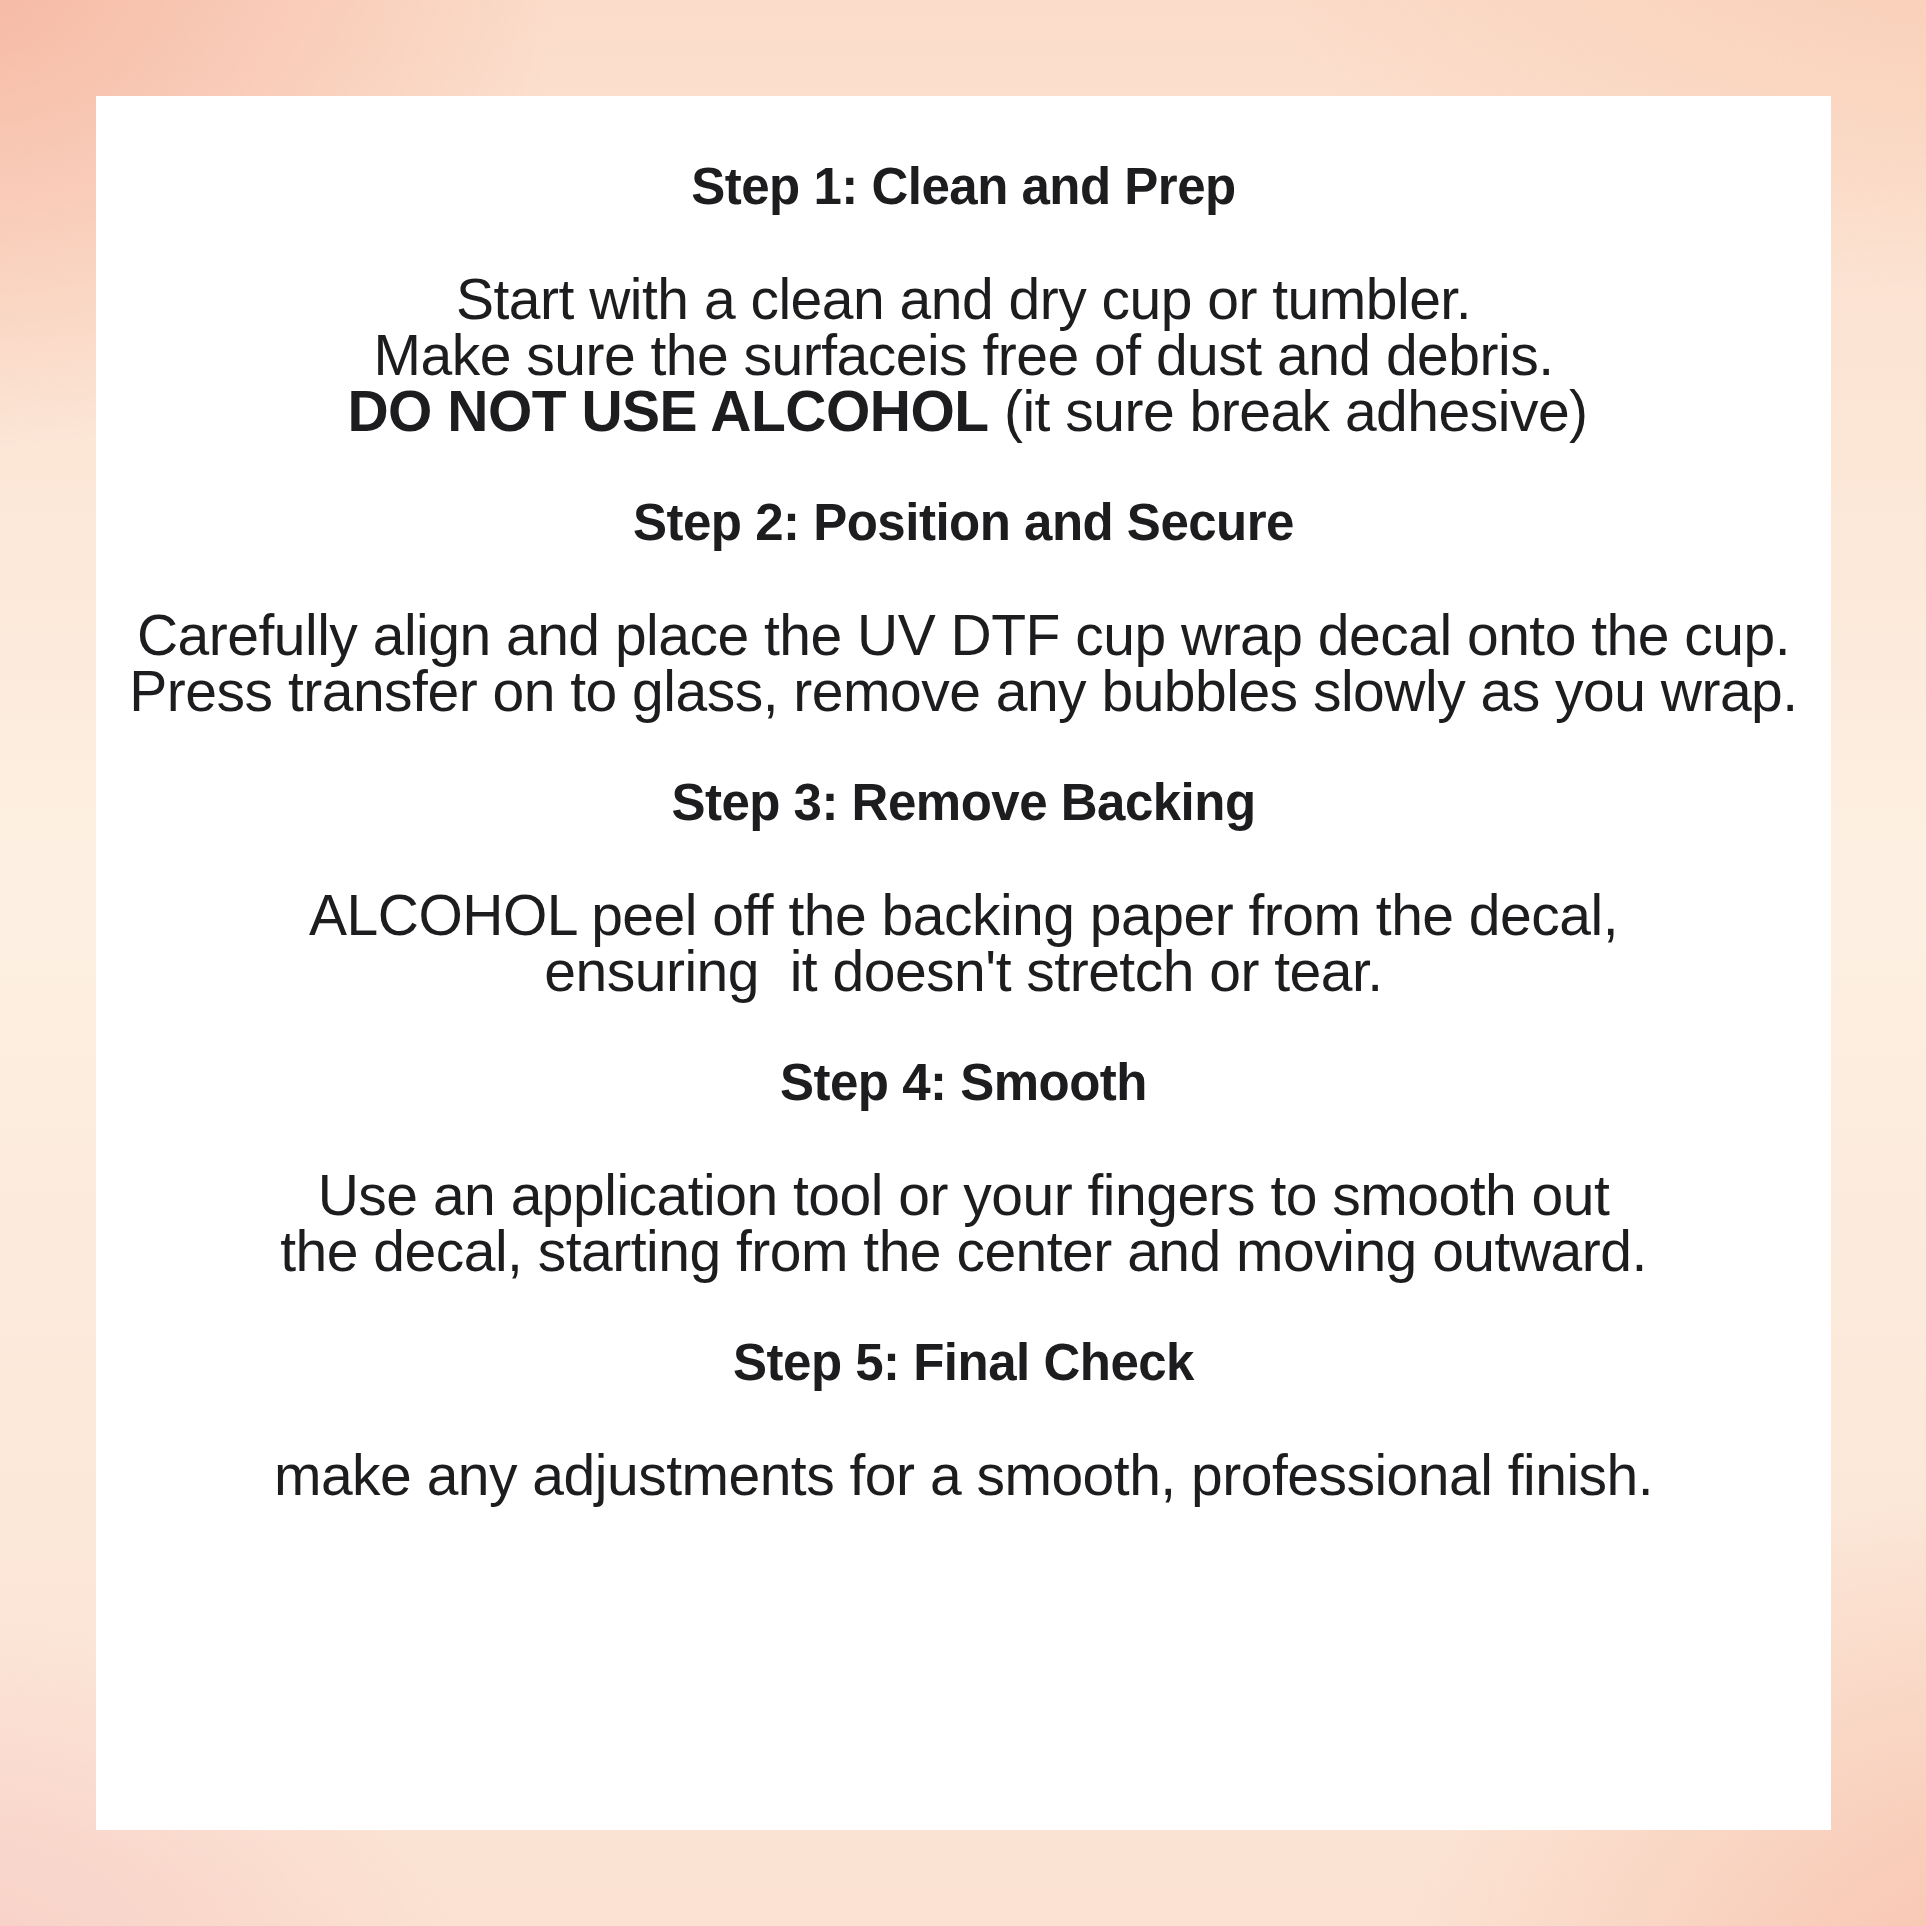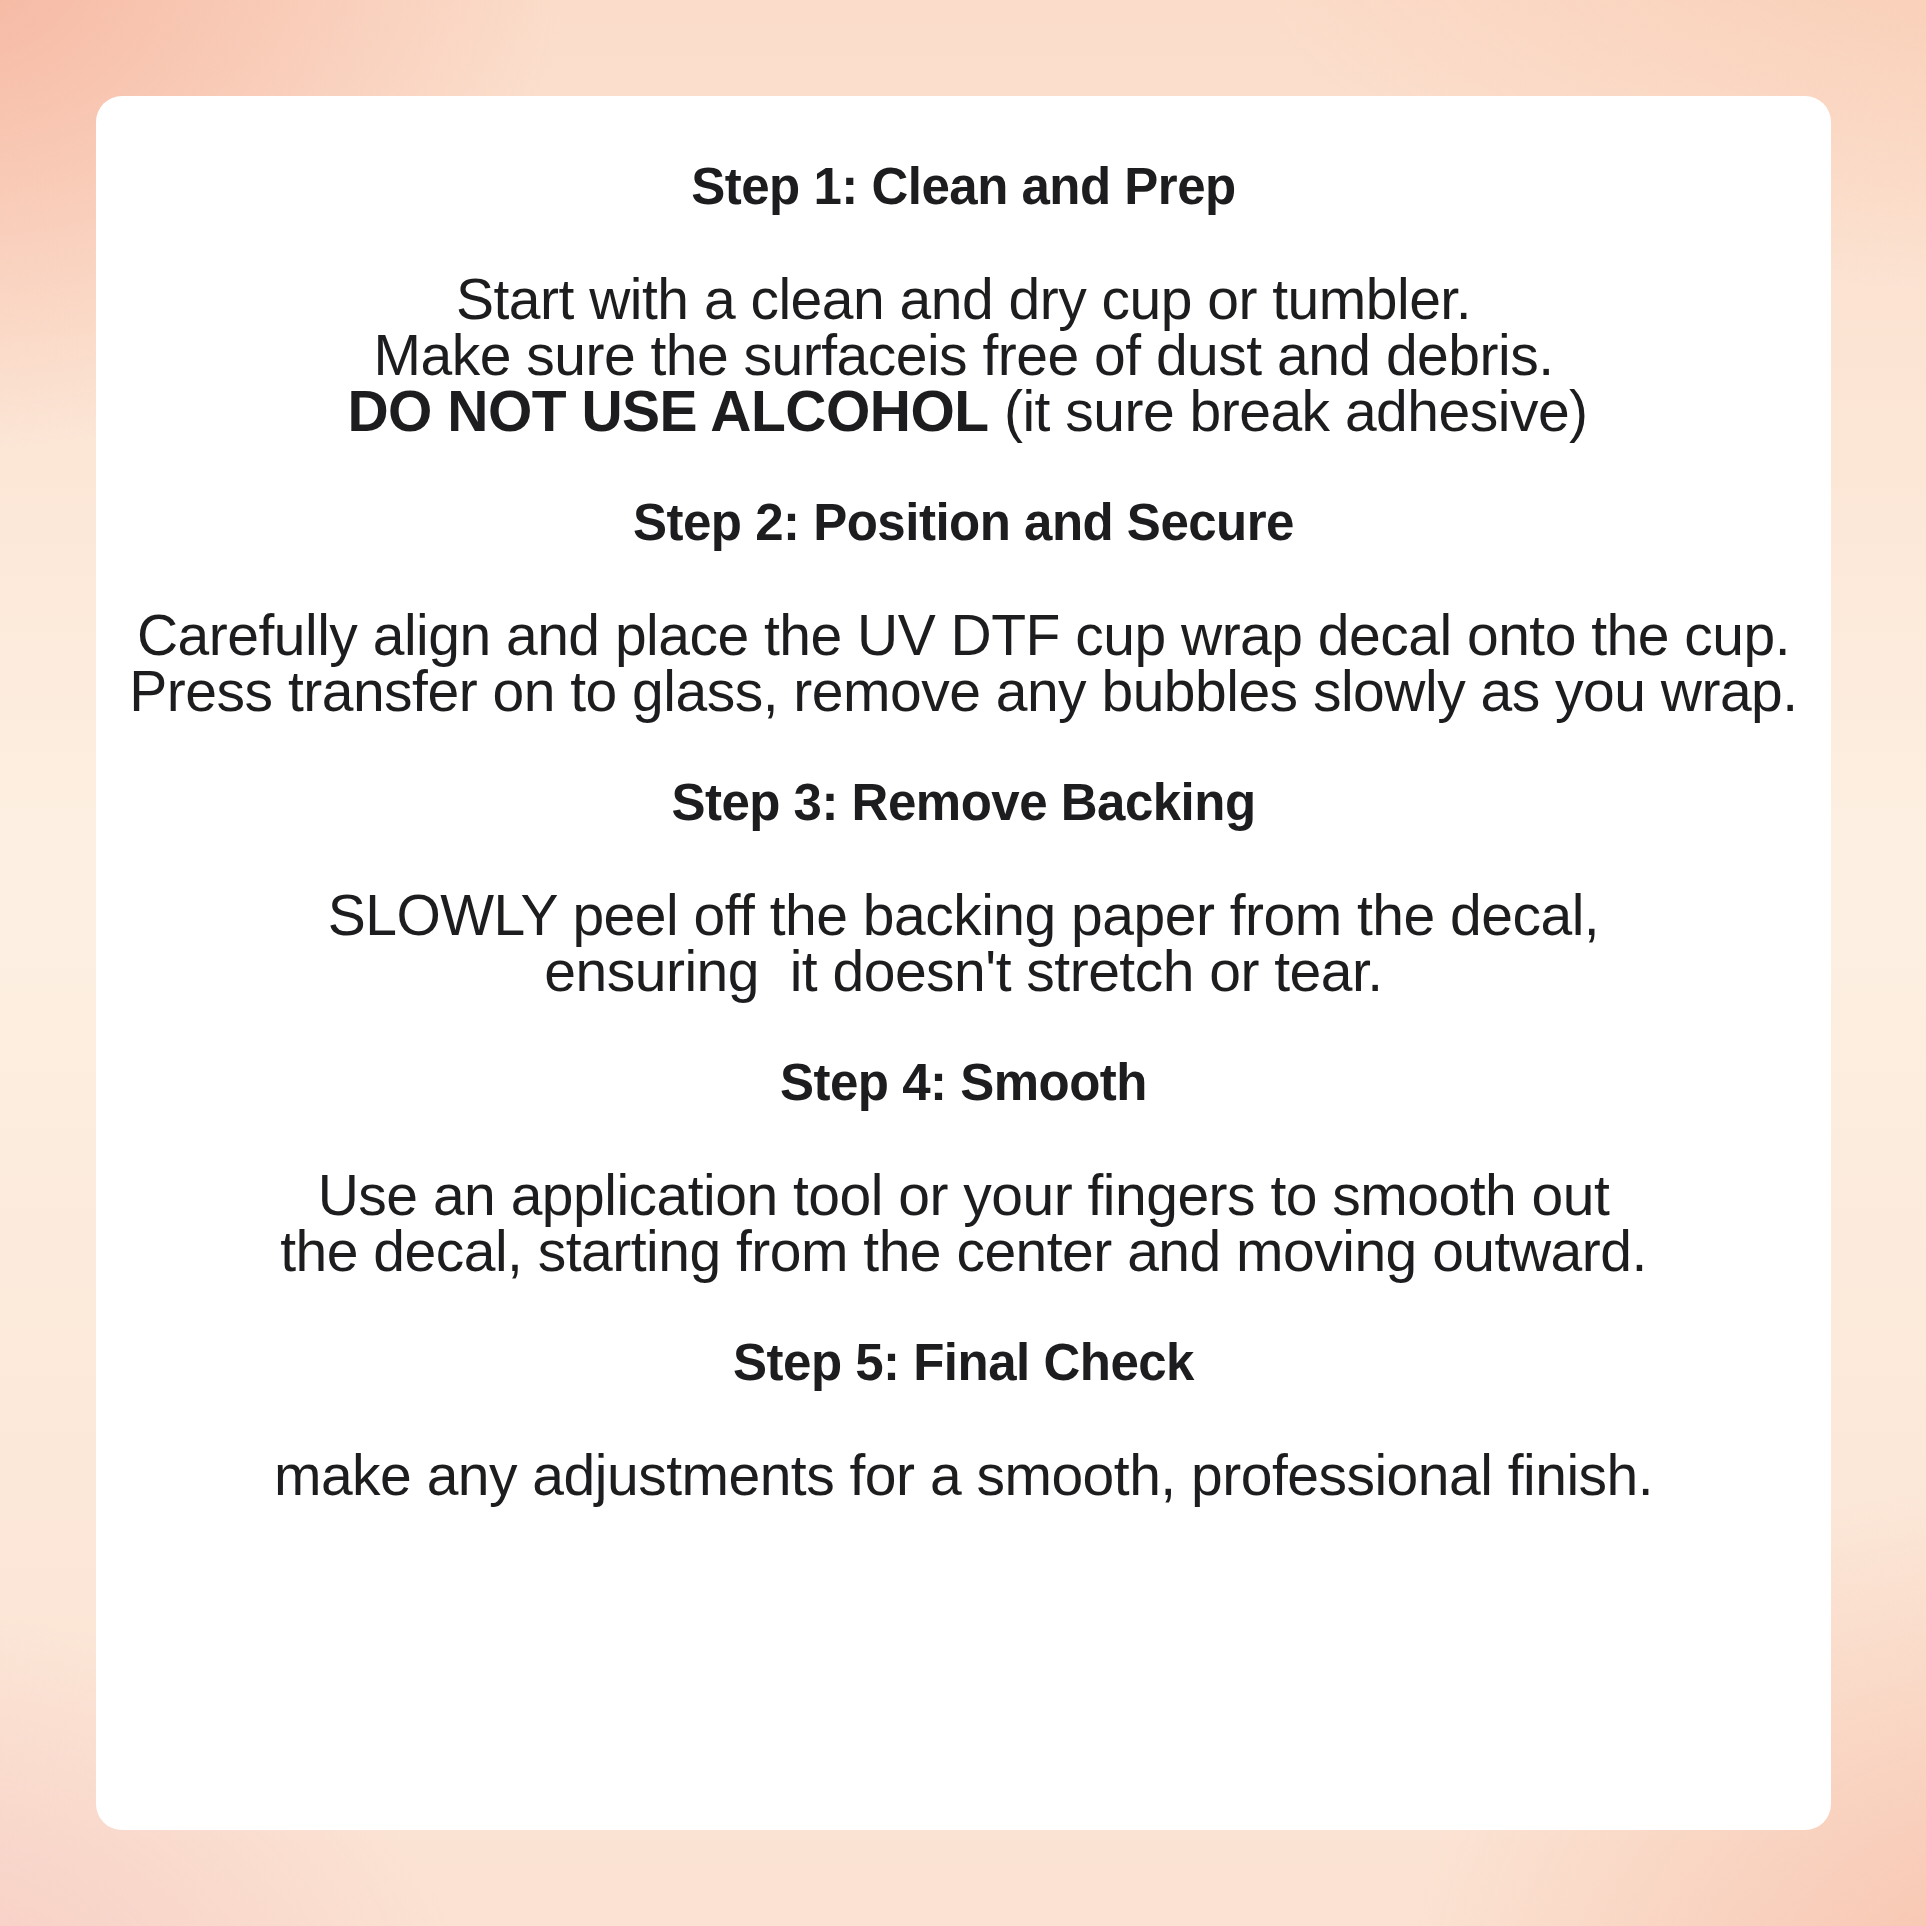--- a/index.html
+++ b/index.html
@@ -16,21 +16,20 @@
       linear-gradient(180deg, #fbdcca 0%, #fdf0e2 45%, #fbe2d2 100%);
     overflow: hidden;
   }
   .card {
     position: absolute;
     left: 96px;
     top: 96px;
     width: 1735px;
     height: 1734px;
     background: #ffffff;
-    border-radius: 26px;
   }
   .content {
     box-sizing: border-box;
     width: 100%;
     height: 100%;
     padding: 63px 30px 30px 30px;
     text-align: center;
     color: #1d1d1f;
   }
   .heading {
@@ -83,21 +82,21 @@
       <h2 class="heading">Step 2: Position and Secure</h2>
       <div class="body-group">
         <p class="body-line">Carefully align and place the UV DTF cup wrap decal onto the cup.</p>
         <p class="body-line">Press transfer on to glass, remove any bubbles slowly as you wrap.</p>
       </div>
     </div>
 
     <div>
       <h2 class="heading">Step 3: Remove Backing</h2>
       <div class="body-group">
-        <p class="body-line">SLOWLY peel off the backing paper from the decal,</p>
+        <p class="body-line">ALCOHOL peel off the backing paper from the decal,</p>
         <p class="body-line">ensuring  it doesn't stretch or tear.</p>
       </div>
     </div>
 
     <div>
       <h2 class="heading">Step 4: Smooth</h2>
       <div class="body-group">
         <p class="body-line">Use an application tool or your fingers to smooth out</p>
         <p class="body-line">the decal, starting from the center and moving outward.</p>
       </div>

